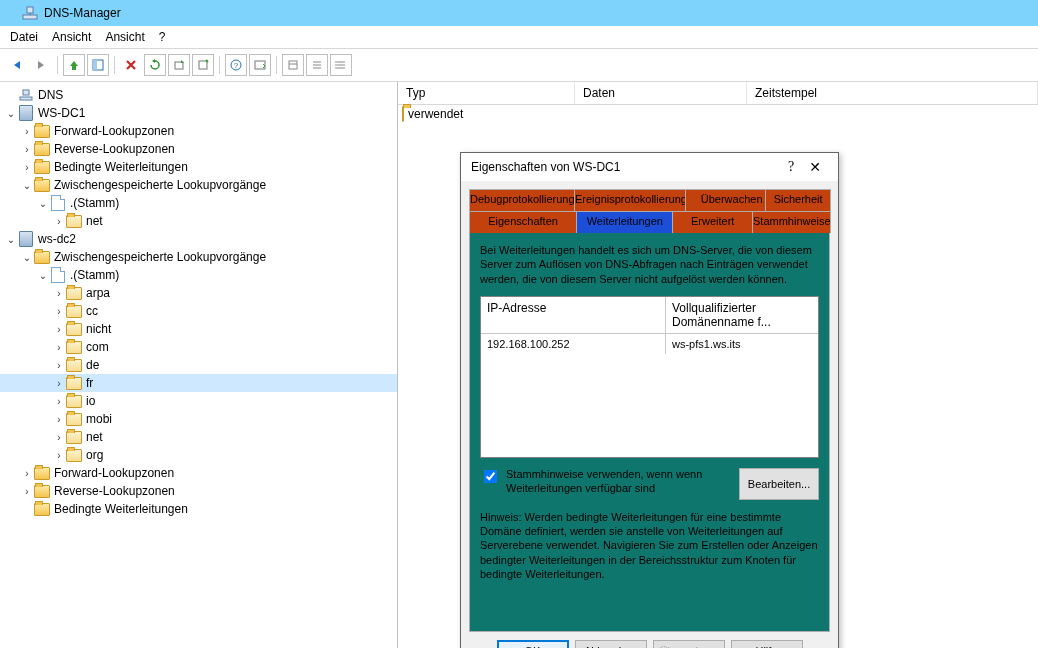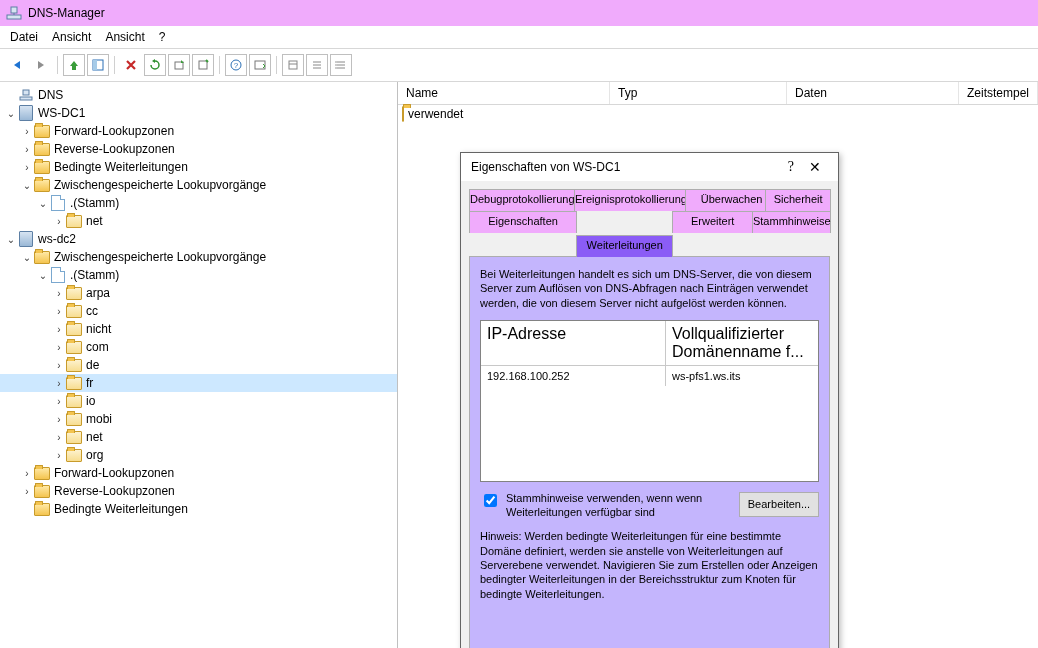--- a/index.html
+++ b/index.html
@@ -1,16 +1,16 @@
 <!DOCTYPE html>
 <html><head>
 <meta charset="utf-8">
 <style>
 html,body{margin:0;padding:0;font-family:"Segoe UI",Tahoma,sans-serif;font-size:12px;color:#000;background:#fff;width:1038px;height:648px;overflow:hidden;}
-.titlebar{display:flex;align-items:center;gap:6px;height:22px;padding:2px 6px;background:#f0abfc;}
+.titlebar{display:flex;align-items:center;gap:6px;height:22px;padding:2px 22px;background:#7dd3fc;}
 .titlebar .icon svg{display:block;}
 .title{font-size:12px;color:#000;}
 .menubar{display:flex;gap:14px;padding:4px 10px;background:#fff;}
 .menubar span{cursor:default;}
 .toolbar-outer{border-top:1px solid #d7d7d7;border-bottom:1px solid #d7d7d7;padding:3px 0;}
 .toolbar{display:flex;align-items:center;gap:2px;padding:2px 6px;}
 .tb-btn{width:20px;height:20px;display:flex;align-items:center;justify-content:center;border:1px solid transparent;}
 .tb-btn.box{border:1px solid #bfbfbf;background:#fff;}
 .tb-sep{width:1px;height:18px;background:#d0d0d0;margin:0 3px;}
 .main{display:flex;height:calc(648px - 75px);}
@@ -36,36 +36,36 @@
 .list-row .ic{margin-right:4px;}
 
 
 .dlg{position:absolute;left:62px;top:70px;width:377px;background:#f0f0f0;border:1px solid #646464;box-shadow:2px 2px 6px rgba(0,0,0,0.25);}
 .dlg-title{display:flex;align-items:center;height:28px;padding:0 10px;background:#fff;}
 .dlg-title .t{flex:1;font-size:12px;}
 .dlg-title .q{width:22px;text-align:center;font-family:serif;font-size:14px;}
 .dlg-title .x{width:26px;text-align:center;font-size:14px;font-family:Arial;}
 .tabs{padding:8px 8px 0 8px;}
 .tabrow{display:flex;}
-.tab{border:1px solid #adadad;border-bottom:none;background:#f0abfc;padding:3px 0;text-align:center;font-size:11px;height:15px;margin-right:-1px;cursor:default;}
-.tab.active{background:#8b5cf6;position:relative;z-index:2;margin-top:24px;}
+.tab{border:1px solid #adadad;border-bottom:none;background:#c2410c;padding:3px 0;text-align:center;font-size:11px;height:15px;margin-right:-1px;cursor:default;}
+.tab.active{background:#1d4ed8;position:relative;z-index:2;}
 .tab.row1a{width:104px;} .tab.row1b{width:110px;} .tab.row1c{width:76px;padding-left:12px;} .tab.row1d{width:72px;}
 .tab.row2a{width:108px;} .tab.row2b{width:97px;} .tab.row2c{width:80px;} .tab.row2d{width:77px;text-align:right;}
-.tabbody{background:#c4b5fd;border:1px solid #adadad;margin-top:-1px;padding:10px;font-size:11px;height:378px;}
+.tabbody{background:#0f766e;border:1px solid #adadad;margin-top:-1px;padding:10px;font-size:11px;height:378px;}
 .desc{margin-bottom:10px;line-height:1.3;}
 .fwd-table{border:1px solid #828282;height:160px;background:#fff;}
 .fwd-head{display:flex;border-bottom:1px solid #c8c8c8;}
-.fwd-head div{padding:4px 6px;font-size:16px;}
+.fwd-head div{padding:4px 6px;font-size:12px;}
 .fhc1{width:172px;border-right:1px solid #c8c8c8;} .fhc2{flex:1;}
 .fwd-row{display:flex;}
 .fwd-row div{padding:4px 6px;font-size:11px;}
 .chkrow{display:flex;align-items:flex-start;gap:6px;margin-top:10px;}
 .chkrow input{margin-top:2px;}
 .chkrow label{line-height:1.25;font-size:11px;}
-.editbtn{width:80px;height:25px;border:1px solid #adadad;background:#e1e1e1;font-size:11px;margin-left:auto;}
+.editbtn{width:80px;height:32px;border:1px solid #adadad;background:#e1e1e1;font-size:11px;margin-left:auto;}
 .hint{margin-top:10px;font-size:11px;line-height:1.3;}
 .btnrow{display:flex;gap:6px;justify-content:center;padding:8px;background:#f0f0f0;}
 .btnrow button{width:72px;height:21px;border:1px solid #adadad;background:#e1e1e1;font-size:11px;}
 .btnrow button.primary{border:2px solid #0078d7;background:#e5f1fb;}
 .btnrow button:disabled{color:#a0a0a0;}
 </style>
 </head>
 <body>
 
 <div class="titlebar">
@@ -347,21 +347,20 @@
         <span class="tw"></span>
         <span class="ic">
           <span class="folder"></span>
         </span>
         <span>Bedingte Weiterleitungen</span>
       </div>
   </div>
 
   <div class="list">
     <div class="list-head">
-      <div class="lh1">Name</div>
       <div class="lh2">Typ</div>
       <div class="lh3">Daten</div>
       <div class="lh4">Zeitstempel</div>
     </div>
     <div class="list-row">
       <span class="ic"><span class="folder muted"></span></span>
       <span>verwendet</span>
     </div>
 
     <div class="dlg">

